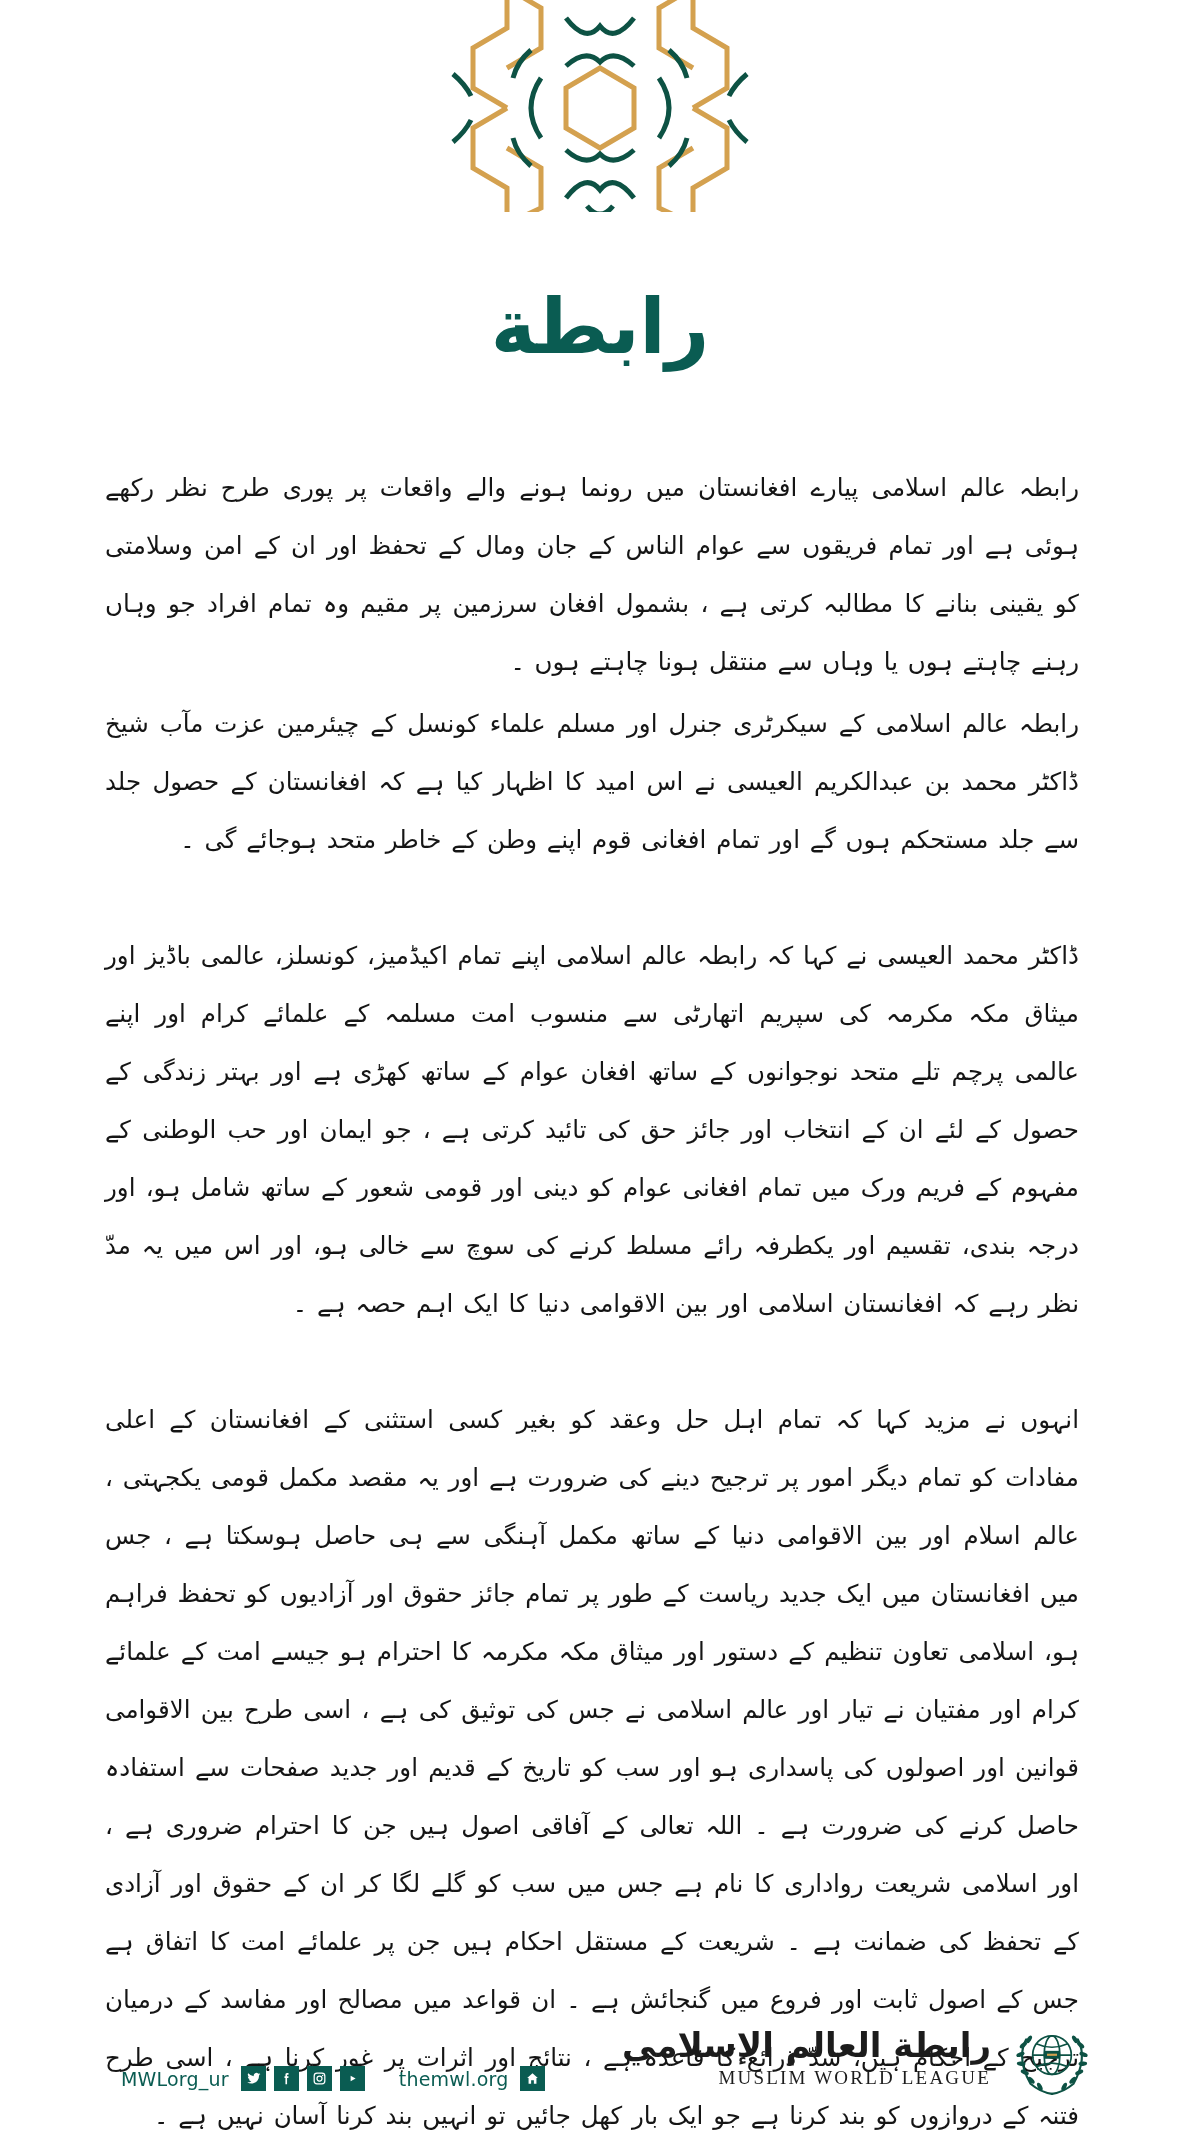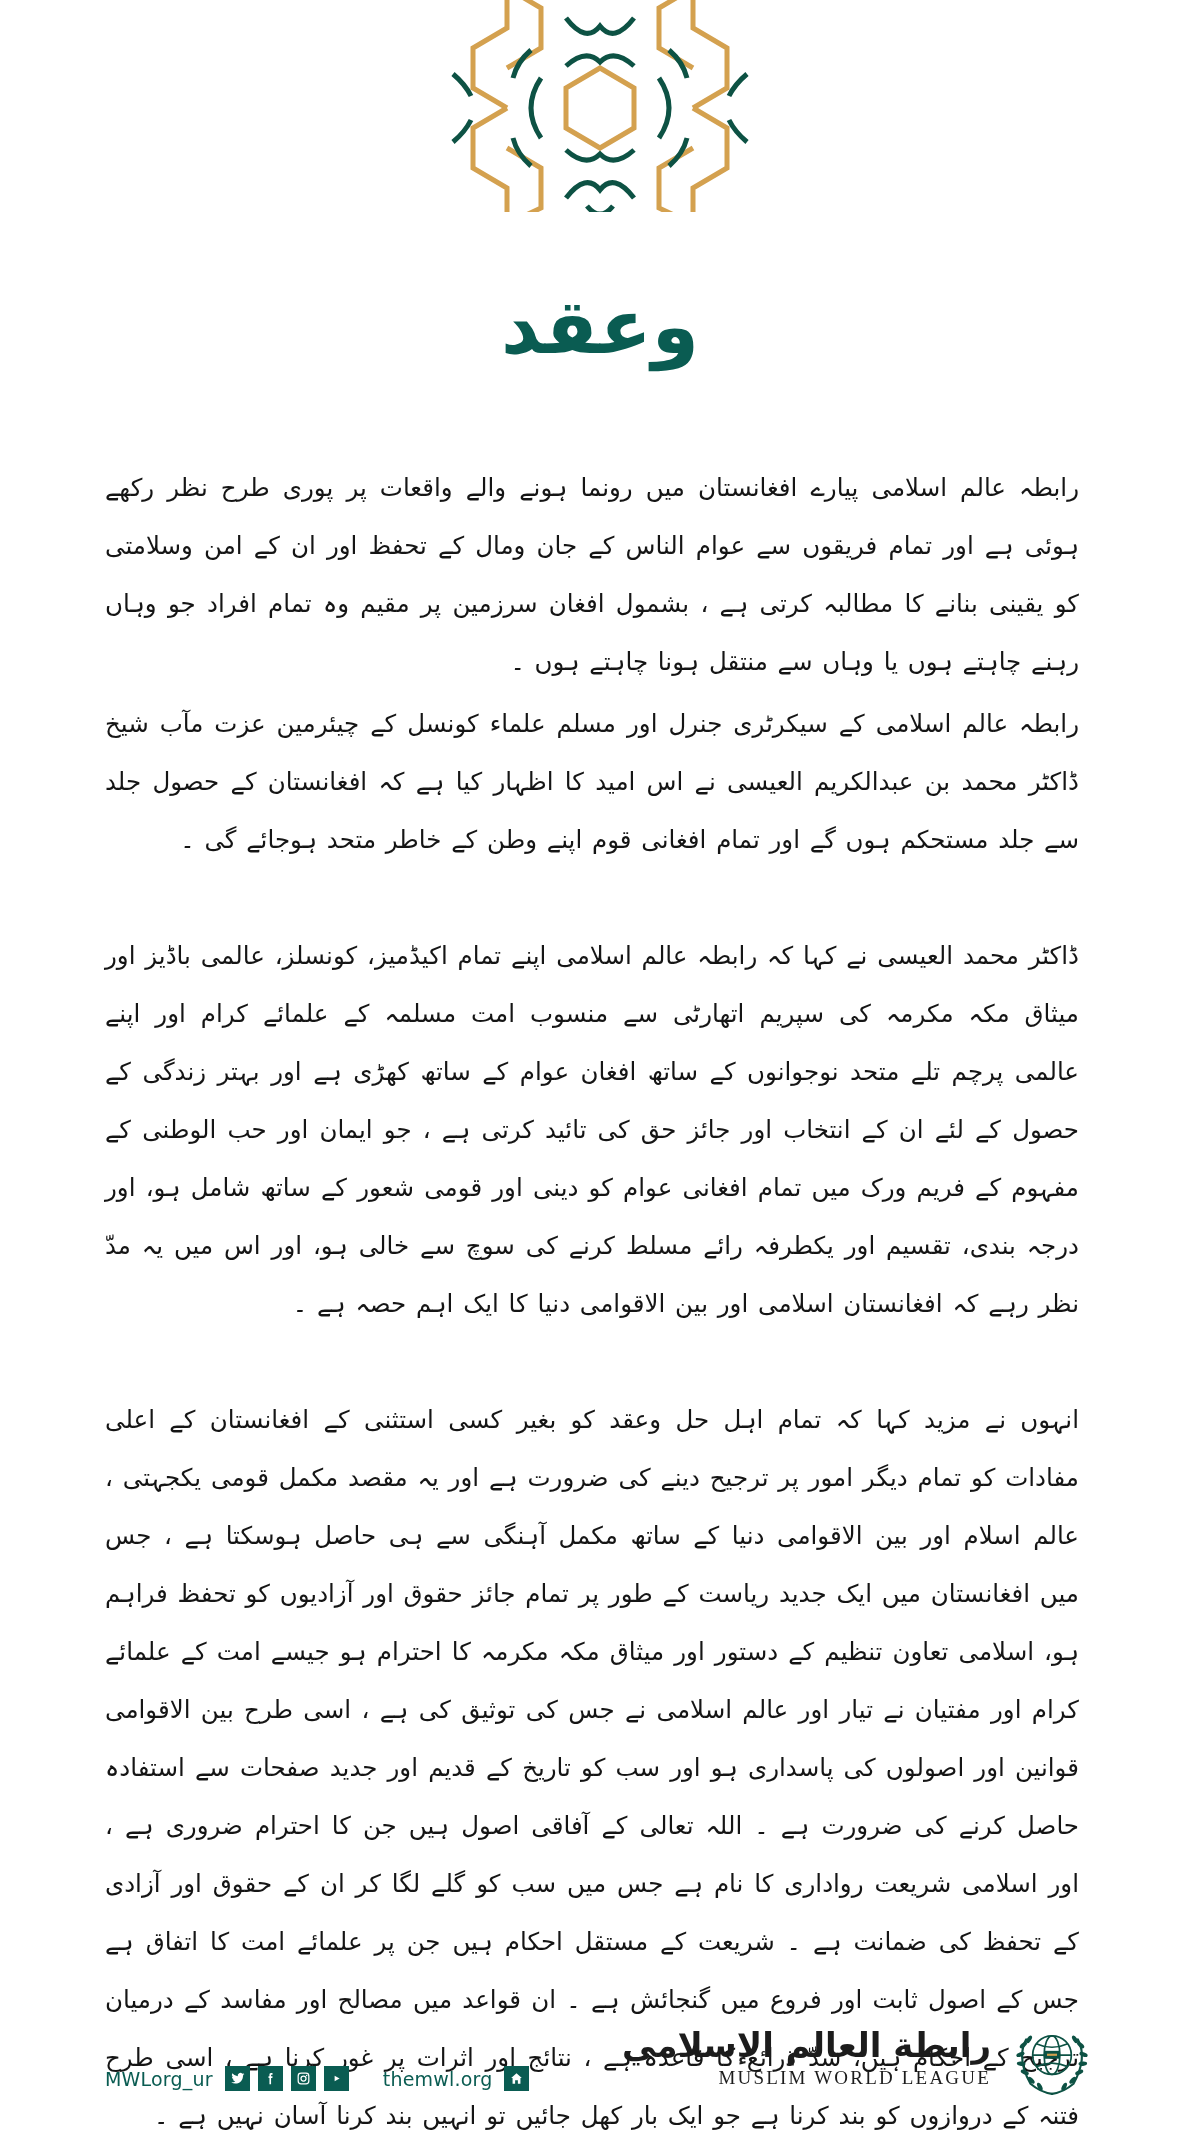--- a/index.html
+++ b/index.html
@@ -75,20 +75,21 @@
     padding: 0 105px;
     display: flex;
     align-items: flex-end;
     justify-content: space-between;
   }
   .footer-left {
     display: flex;
     align-items: flex-end;
     gap: 34px;
     padding-bottom: 10px;
+    margin-left: 16px;
   }
   .social-group {
     display: flex;
     align-items: center;
     gap: 8px;
   }
   .handle-text {
     font-family: "DejaVu Sans", "Liberation Sans", sans-serif;
     font-size: 19px;
     color: #0a5c52;
@@ -170,21 +171,21 @@
       <path d="M312,142 Q300,132 294,120" stroke="#0d5244" stroke-width="5"></path>
 
       <path d="M131,150 Q151,168 165,154 Q179,168 199,150" stroke="#0d5244" stroke-width="5"></path>
       <path d="M131,198 Q151,172 165,190 Q179,172 199,198" stroke="#0d5244" stroke-width="5"></path>
       <path d="M152,206 Q165,222 178,206" stroke="#0d5244" stroke-width="5"></path>
     </g>
   </svg>
 </div>
 
 <div class="title-wrap">
-  <h1 class="doc-title">وعقد</h1>
+  <h1 class="doc-title">رابطة</h1>
 </div>
 
 <div class="body-wrap">
   <p class="para tight">رابطہ عالم اسلامی پیارے افغانستان میں رونما ہونے والے واقعات پر پوری طرح نظر رکھے ہوئی ہے اور تمام فریقوں سے عوام الناس کے جان ومال کے تحفظ اور ان کے امن وسلامتی کو یقینی بنانے کا مطالبہ کرتی ہے ، بشمول افغان سرزمین پر مقیم وہ تمام افراد جو وہاں رہنے چاہتے ہوں یا وہاں سے منتقل ہونا چاہتے ہوں ۔</p>
   <p class="para gap-lg">رابطہ عالم اسلامی کے سیکرٹری جنرل اور مسلم علماء کونسل کے چیئرمین عزت مآب شیخ ڈاکٹر محمد بن عبدالکریم العیسی نے اس امید کا اظہار کیا ہے کہ افغانستان کے حصول جلد سے جلد مستحکم ہوں گے اور تمام افغانی قوم اپنے وطن کے خاطر متحد ہوجائے گی ۔</p>
   <p class="para gap-lg">ڈاکٹر محمد العیسی نے کہا کہ رابطہ عالم اسلامی اپنے تمام اکیڈمیز، کونسلز، عالمی باڈیز اور میثاق مکہ مکرمہ کی سپریم اتھارٹی سے منسوب امت مسلمہ کے علمائے کرام اور اپنے عالمی پرچم تلے متحد نوجوانوں کے ساتھ افغان عوام کے ساتھ کھڑی ہے اور بہتر زندگی کے حصول کے لئے ان کے انتخاب اور جائز حق کی تائید کرتی ہے ، جو ایمان اور حب الوطنی کے مفہوم کے فریم ورک میں تمام افغانی عوام کو دینی اور قومی شعور کے ساتھ شامل ہو، اور درجہ بندی، تقسیم اور یکطرفہ رائے مسلط کرنے کی سوچ سے خالی ہو، اور اس میں یہ مدّ نظر رہے کہ افغانستان اسلامی اور بین الاقوامی دنیا کا ایک اہم حصہ ہے ۔</p>
   <p class="para tight">انہوں نے مزید کہا کہ تمام اہل حل وعقد کو بغیر کسی استثنی کے افغانستان کے اعلی مفادات کو تمام دیگر امور پر ترجیح دینے کی ضرورت ہے اور یہ مقصد مکمل قومی یکجہتی ، عالم اسلام اور بین الاقوامی دنیا کے ساتھ مکمل آہنگی سے ہی حاصل ہوسکتا ہے ، جس میں افغانستان میں ایک جدید ریاست کے طور پر تمام جائز حقوق اور آزادیوں کو تحفظ فراہم ہو، اسلامی تعاون تنظیم کے دستور اور میثاق مکہ مکرمہ کا احترام ہو جیسے امت کے علمائے کرام اور مفتیان نے تیار اور عالم اسلامی نے جس کی توثیق کی ہے ، اسی طرح بین الاقوامی قوانین اور اصولوں کی پاسداری ہو اور سب کو تاریخ کے قدیم اور جدید صفحات سے استفادہ حاصل کرنے کی ضرورت ہے ۔ اللہ تعالی کے آفاقی اصول ہیں جن کا احترام ضروری ہے ، اور اسلامی شریعت رواداری کا نام ہے جس میں سب کو گلے لگا کر ان کے حقوق اور آزادی کے تحفظ کی ضمانت ہے ۔ شریعت کے مستقل احکام ہیں جن پر علمائے امت کا اتفاق ہے جس کے اصول ثابت اور فروع میں گنجائش ہے ۔ ان قواعد میں مصالح اور مفاسد کے درمیان ترجیح کے احکام ہیں، سدّ ذرائع کا قاعدہ ہے ، نتائج اور اثرات پر غور کرنا ہے ، اسی طرح فتنہ کے دروازوں کو بند کرنا ہے جو ایک بار کھل جائیں تو انہیں بند کرنا آسان نہیں ہے ۔</p>
 
 </div>
 

